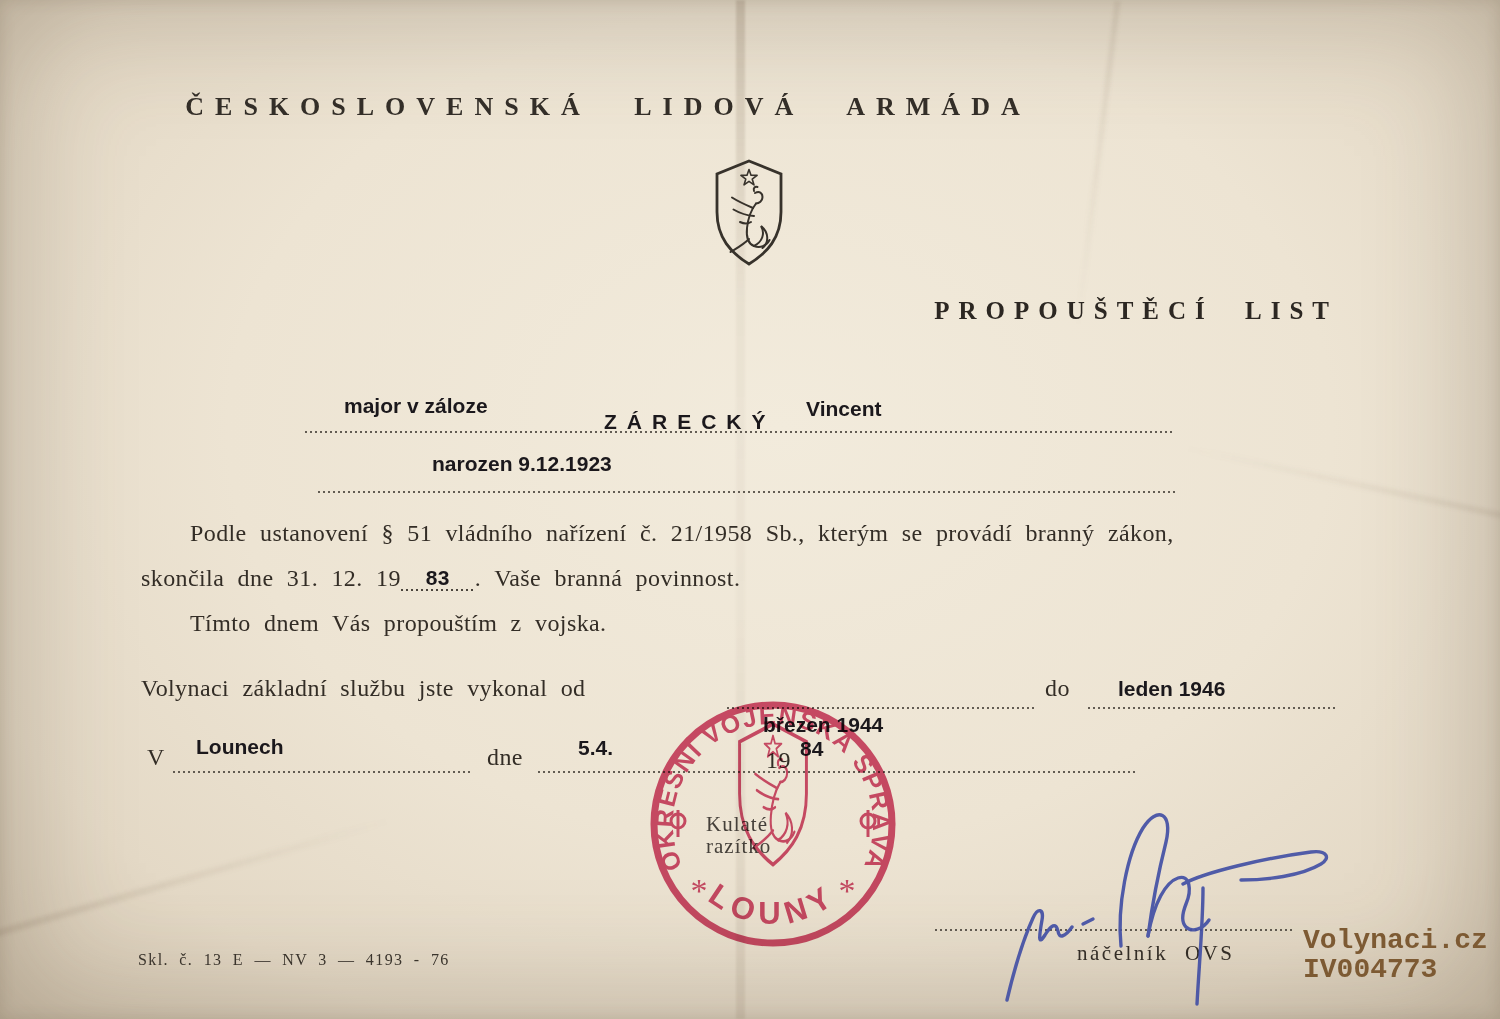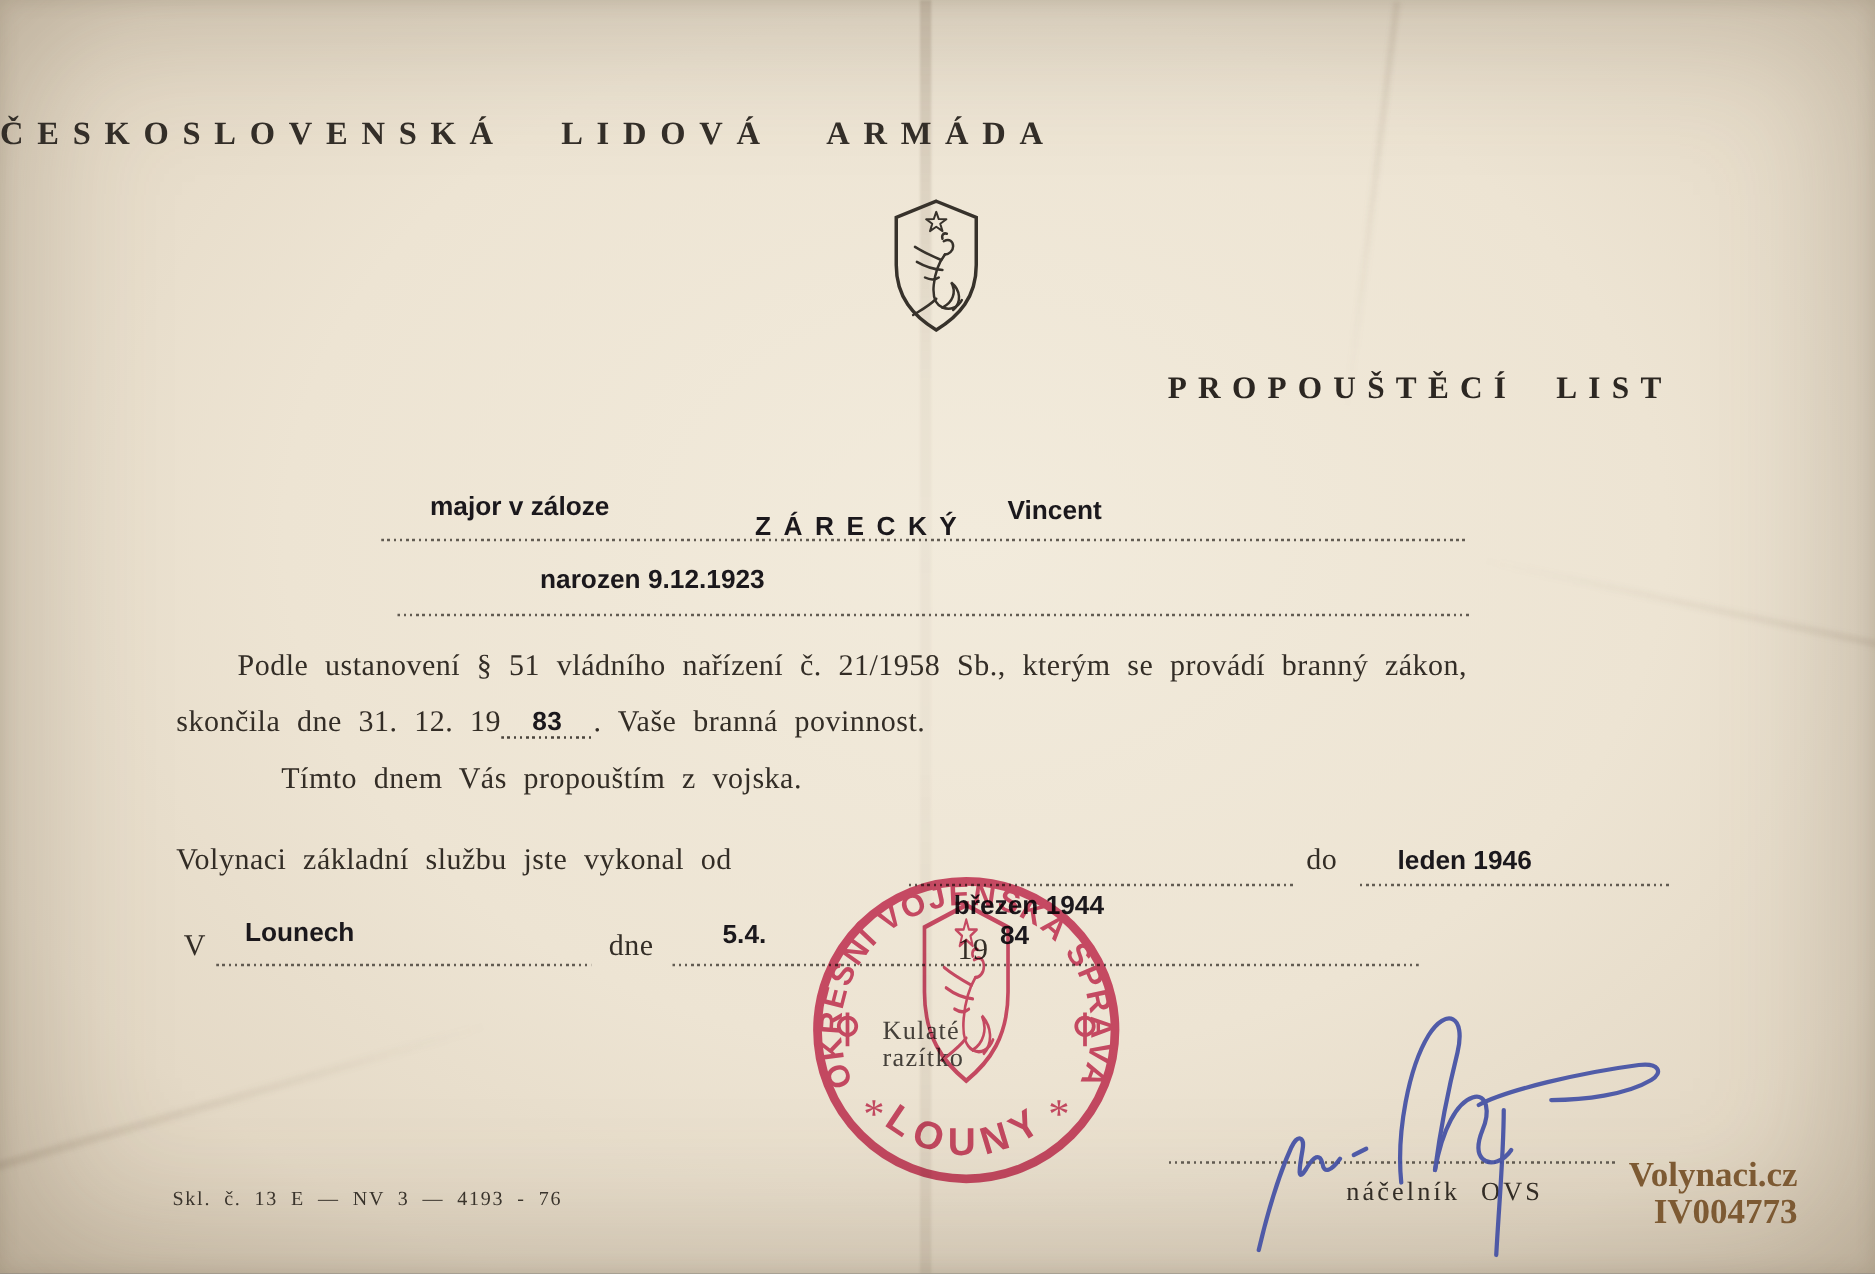--- a/index.html
+++ b/index.html
@@ -16,21 +16,21 @@
   .fold-v{left:736px;top:0;width:9px;height:1019px;
     background:linear-gradient(180deg,rgba(110,90,68,.22),rgba(110,90,68,.05) 30%,rgba(110,90,68,.03) 60%,rgba(110,90,68,.12));
     filter:blur(1px);}
   .fold-v2{left:1095px;top:0;width:5px;height:330px;transform:rotate(7deg);
     background:linear-gradient(180deg,rgba(110,90,68,.14),rgba(110,90,68,0));filter:blur(2px);}
   .crease-bl{left:-60px;top:880px;width:460px;height:7px;transform:rotate(-16deg);
     background:linear-gradient(90deg,rgba(110,90,68,.18),rgba(110,90,68,0));filter:blur(2px);}
   .crease-r{left:1180px;top:480px;width:340px;height:6px;transform:rotate(12deg);
     background:linear-gradient(90deg,rgba(110,90,68,0),rgba(110,90,68,.12));filter:blur(2px);}
 
-  .org-title{left:0;top:92px;width:1216px;text-align:left;
+  .org-title{left:0;top:92px;width:1216px;text-align:center;
     font-size:26px;font-weight:bold;letter-spacing:11px;word-spacing:26px;color:#332e28;}
   .doc-title{left:0;top:297px;width:1338px;text-align:right;
     font-size:25px;font-weight:bold;letter-spacing:9px;word-spacing:16px;color:#2c2722;}
 
   .emblem-top{left:703px;top:158px;width:92px;height:110px;color:#37322b;}
 
   .print{font-size:24px;color:#332d26;white-space:nowrap;letter-spacing:.4px;word-spacing:7px;}
   .typed{font-family:Liberation Sans, sans-serif;font-weight:bold;
     font-size:21px;color:#1b181c;white-space:nowrap;}
   .dotline{height:2px;
@@ -41,22 +41,22 @@
     background-size:100% 2px;background-position:0 94%;background-repeat:no-repeat;}
   .fillbox .typed{position:relative;top:-1px;}
 
   .surname{letter-spacing:10px;margin-top:18px;}
   .kulate{left:706px;top:813px;font-size:21px;line-height:22px;color:#45403a;letter-spacing:1px;z-index:3;}
 
   .stamp{left:642px;top:696px;width:262px;height:256px;mix-blend-mode:multiply;opacity:.93;z-index:5;color:#d0446a;}
   .signature{left:945px;top:788px;width:420px;height:228px;z-index:6;}
   .sig-label{left:1063px;top:941px;font-size:21px;letter-spacing:2.5px;word-spacing:9px;color:#332d26;margin-left:14px;}
   .form-code{left:138px;top:951px;font-size:16px;letter-spacing:1.4px;word-spacing:5px;color:#3a342c;}
-  .watermark{left:1303px;top:926px;font-family:Liberation Serif, serif;
-    font-weight:bold;font-size:28px;line-height:29px;color:#7d5a33;z-index:7;text-align:right;}
+  .watermark{left:1303px;top:926px;font-family:Liberation Mono, monospace;
+    font-weight:bold;font-size:28px;line-height:29px;color:#7d5a33;z-index:7;}
   .defs-holder{position:absolute;width:0;height:0;overflow:hidden;}
 </style>
 </head>
 <body>
 
 <svg class="defs-holder" aria-hidden="true">
   <symbol id="emblem" viewBox="0 0 90 110" preserveAspectRatio="none">
     <path d="M45 3 L77 16 L77 54 C77 80 63 95 45 106 C27 95 13 80 13 54 L13 16 Z" fill="none" stroke="currentColor" stroke-width="2.8"></path>
     <path d="M45 11.5 L47 17.25 L53.1 17.4 L48.2 21.05 L50 26.9 L45 23.4 L40 26.9 L41.8 21.05 L36.9 17.4 L43 17.25 Z" fill="none" stroke="currentColor" stroke-width="1.6" stroke-linejoin="round"></path>
     <g fill="none" stroke="currentColor" stroke-width="2" stroke-linecap="round">
@@ -95,21 +95,21 @@
 
   <div class="abs typed" style="left:432px;top:452px;">narozen 9.12.1923</div>
   <div class="abs dotline" style="left:318px;top:491px;width:858px;"></div>
 
   <div class="abs print" style="left:190px;top:520px;">Podle ustanovení § 51 vládního nařízení č. 21/1958 Sb., kterým se provádí branný zákon,</div>
 
   <div class="abs print" style="left:141px;top:565px;">
     <span>skončila dne 31. 12. 19</span><span class="fillbox"><span class="typed">83</span></span><span>. Vaše branná povinnost.</span>
   </div>
 
-  <div class="abs print" style="left:190px;top:610px;margin-left:35px;">Tímto dnem Vás propouštím z vojska.</div>
+  <div class="abs print" style="left:190px;top:610px;">Tímto dnem Vás propouštím z vojska.</div>
 
   <div class="abs print" style="left:141px;top:675px;">Volynaci základní službu jste vykonal od</div>
   <div class="abs typed" style="left:763px;top:713px;z-index:2;">březen 1944</div>
   <div class="abs dotline" style="left:727px;top:707px;width:308px;"></div>
   <div class="abs print" style="left:1012px;top:675px;margin-left:33px;">do</div>
   <div class="abs typed" style="left:1118px;top:677px;">leden 1946</div>
   <div class="abs dotline" style="left:1088px;top:707px;width:248px;"></div>
 
   <div class="abs print" style="left:147px;top:744px;">V</div>
   <div class="abs typed" style="left:196px;top:735px;">Lounech</div>

